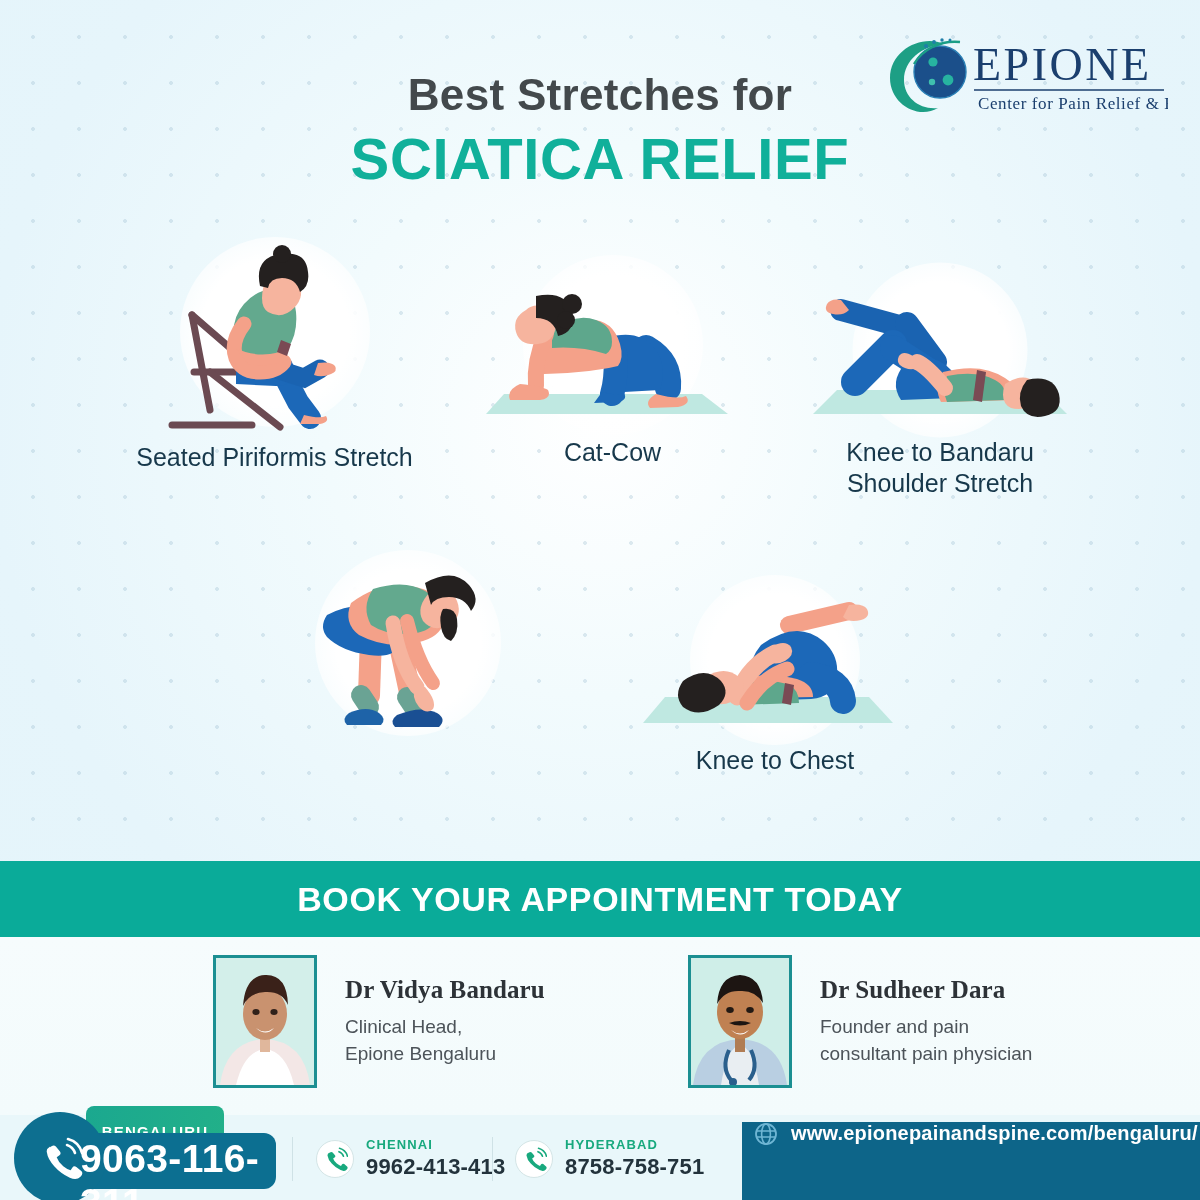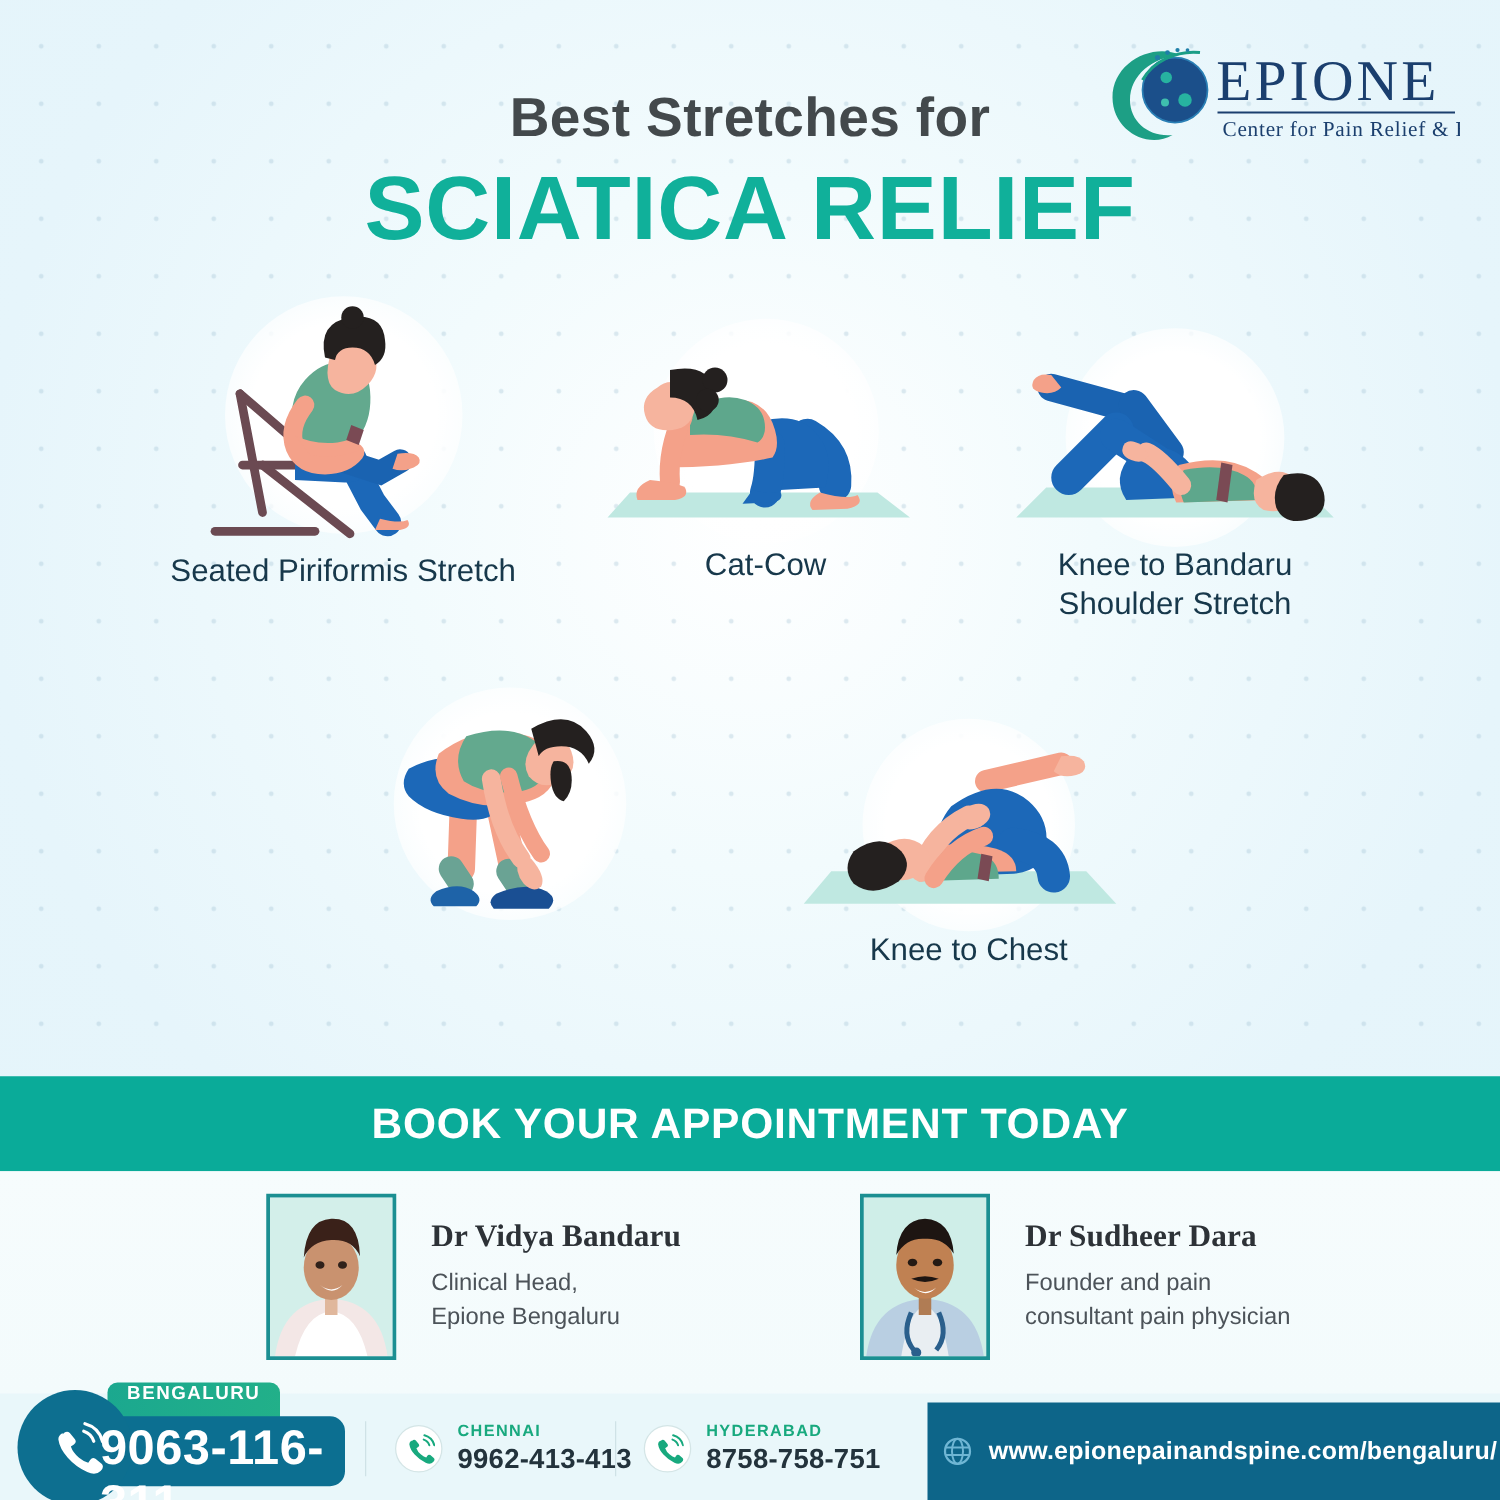--- a/index.html
+++ b/index.html
@@ -30,21 +30,21 @@
   .header{ position:absolute; left:0; top:0; width:1200px; height:230px; }
   .logo{ position:absolute; right:32px; top:28px; width:290px; height:90px; }
   .logo svg{ display:block; }
 
   .title-wrap{ position:absolute; left:0; top:72px; width:1200px; text-align:center; }
   .title-1{
     font-size:44px; font-weight:bold; color:#43494c; letter-spacing:0.3px;
     line-height:1.05;
   }
   .title-2{
-    font-size:72px; font-weight:bold; color:#10b09a; letter-spacing:0.6px;
+    font-size:58px; font-weight:bold; color:#10b09a; letter-spacing:0.6px;
     line-height:1.15; margin-top:8px;
   }
 
   
   .ex{ position:absolute; text-align:center; }
   .ex .art{ position:relative; margin:0 auto; }
   .blob{
     position:absolute; left:50%; top:50%; transform:translate(-50%,-50%);
     border-radius:50%;
     background:radial-gradient(circle, #ffffff 0%, #ffffff 55%, rgba(255,255,255,0.55) 78%, rgba(255,255,255,0) 100%);
@@ -97,21 +97,21 @@
     position:absolute; left:14px; top:-18px; width:262px; height:96px;
   }
   .blr .pill{
     position:absolute; left:44px; top:36px; width:218px; height:56px;
     background:#0c6f91; border-radius:12px;
   }
   .blr .tab{
     position:absolute; left:72px; top:9px; width:138px; height:34px;
     background:linear-gradient(100deg,#1ba88f 0%, #22b089 100%);
     border-radius:8px 8px 0 0;
-    display:flex; align-items:flex-start; justify-content:center;
+    display:flex; align-items:flex-end; justify-content:center;
   }
   .blr .tab span{ color:#ffffff; font-size:15px; font-weight:bold; letter-spacing:1.2px; }
   .blr .circ{
     position:absolute; left:0px; top:15px; width:92px; height:92px;
     border-radius:50%; background:#0d6f90;
     display:flex; align-items:center; justify-content:center;
   }
   .blr .num{
     position:absolute; left:66px; top:40px; width:200px;
     color:#ffffff; font-size:39px; font-weight:bold; letter-spacing:0.4px;
@@ -132,21 +132,21 @@
   .city .cnum{ font-size:22px; font-weight:bold; color:#23333c; letter-spacing:0.2px; margin-top:2px;}
   .vdiv{
     position:absolute; top:22px; width:1px; height:44px; background:#cfe2e6;
   }
   #vdiv1{ left:292px; }
   #vdiv2{ left:492px; }
 
   .weburl{
     position:absolute; left:742px; top:1122px; width:458px; height:78px;
     background:#0d6589;
-    display:flex; align-items:center; padding-left:12px;
+    display:flex; padding-left:12px;
   }
   .weburl .wtxt{
     color:#ffffff; font-size:20px; font-weight:bold; letter-spacing:0.2px; margin-left:13px;
   }
 </style>
 </head>
 <body>
 
 <div class="poster">
   <div class="dotgrid"></div>

